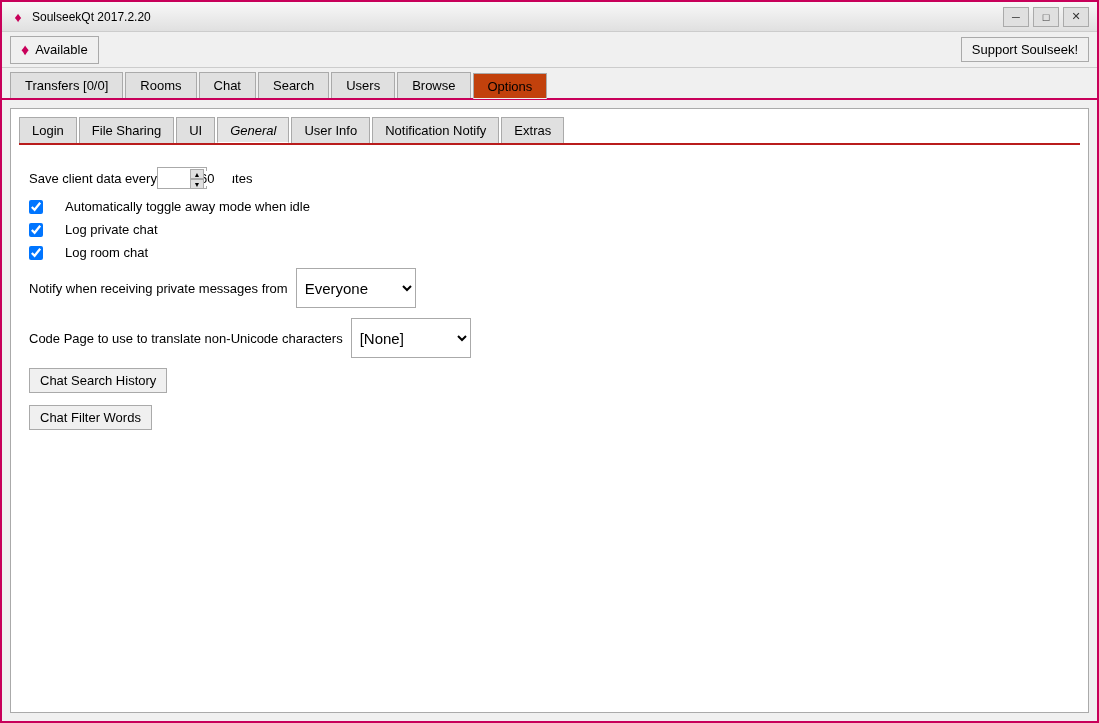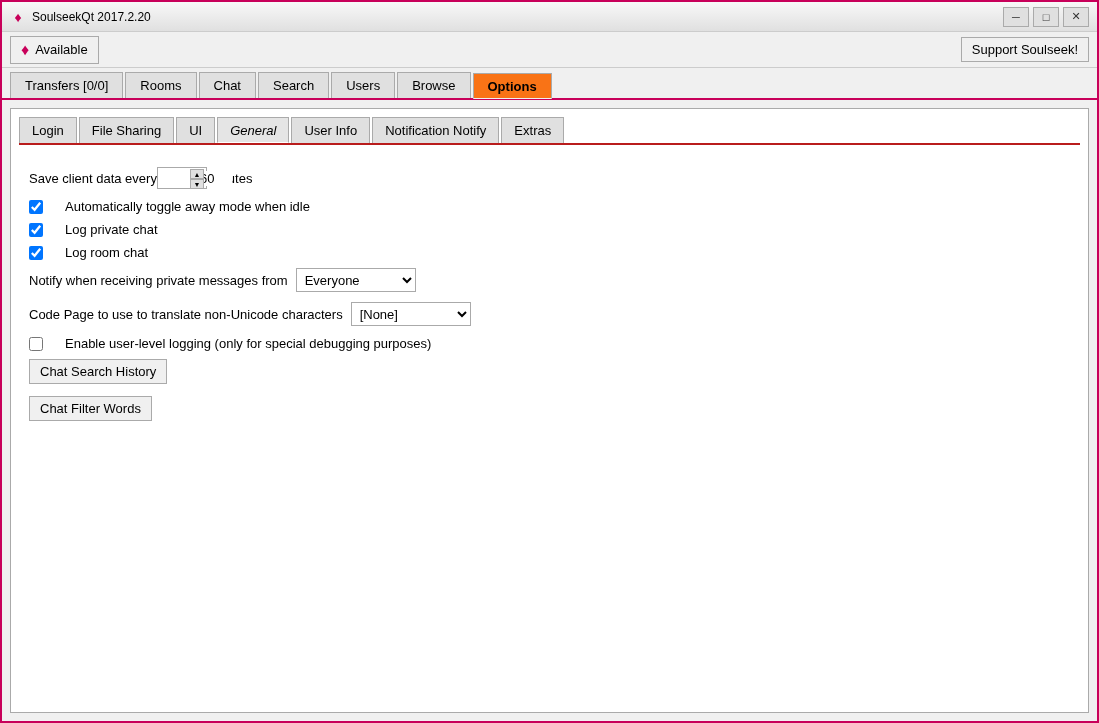--- a/index.html
+++ b/index.html
@@ -118,25 +118,24 @@
       background: #e0e0e0;
       cursor: pointer;
       margin-right: 2px;
       font-size: 13px;
       height: 26px;
       display: flex;
       align-items: center;
     }
 
     .nav-tab.active {
-      background: #f97316;
+      background: #c2410c;
       border-bottom: 1px solid #f0f0f0;
       margin-bottom: -1px;
       z-index: 1;
-      font-weight: bold;
     }
 
     .content-area {
       flex: 1;
       padding: 8px;
       background: #f0f0f0;
       overflow: hidden;
     }
 
     .options-panel {
@@ -254,24 +253,24 @@
       align-items: center;
       margin-bottom: 10px;
       gap: 8px;
     }
 
     .select-row label {
       font-size: 13px;
     }
 
     select {
-      height: 24px;
+      height: 40px;
       border: 1px solid #aaa;
       background: white;
-      font-size: 13px;
+      font-size: 15px;
       padding: 0 4px;
       cursor: pointer;
       min-width: 120px;
     }
 
     .action-btn {
       padding: 4px 10px;
       background: #f0f0f0;
       border: 1px solid #aaa;
       cursor: pointer;
@@ -394,24 +393,20 @@
 
         <div class="select-row">
           <label>Code Page to use to translate non-Unicode characters</label>
           <select>
             <option>[None]</option>
             <option>UTF-8</option>
             <option>ISO-8859-1</option>
           </select>
         </div>
 
-        <div class="checkbox-row">
-          <input type="checkbox" id="debug-log" style="">
-          <label for="debug-log">Enable user-level logging (only for special debugging purposes)</label>
-        </div>
 
         <div style="margin-bottom: 6px;">
           <button class="action-btn">Chat Search History</button>
         </div>
 
         <div>
           <button class="action-btn">Chat Filter Words</button>
         </div>
 
       </div>

